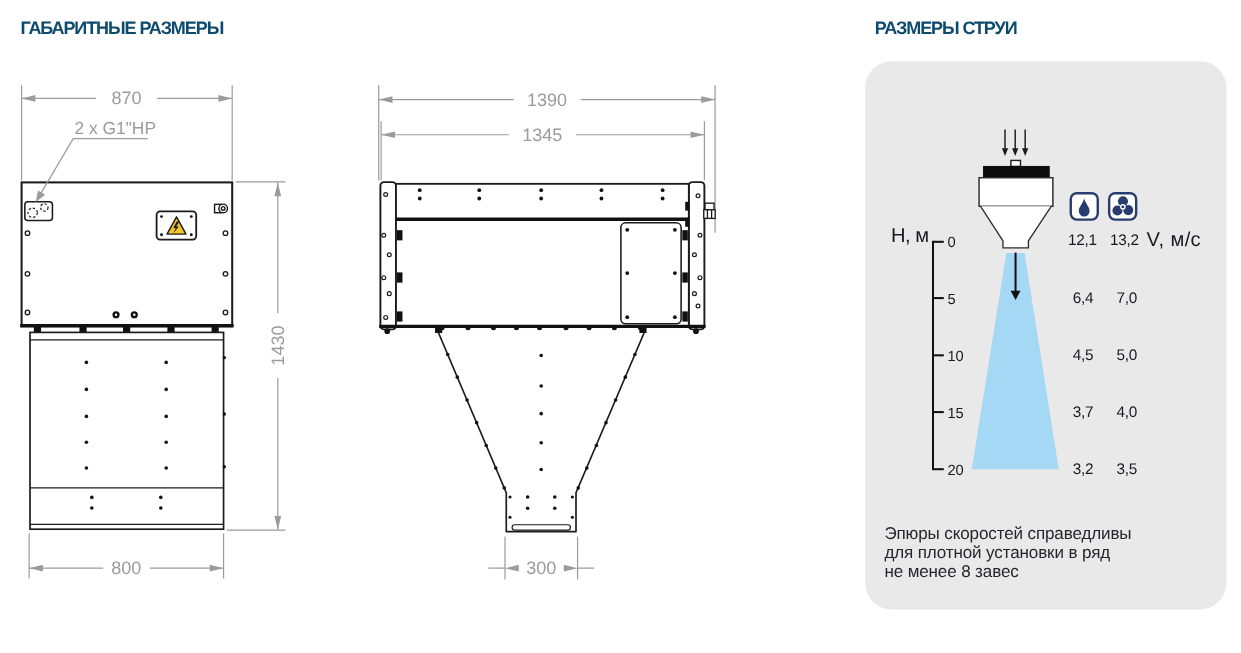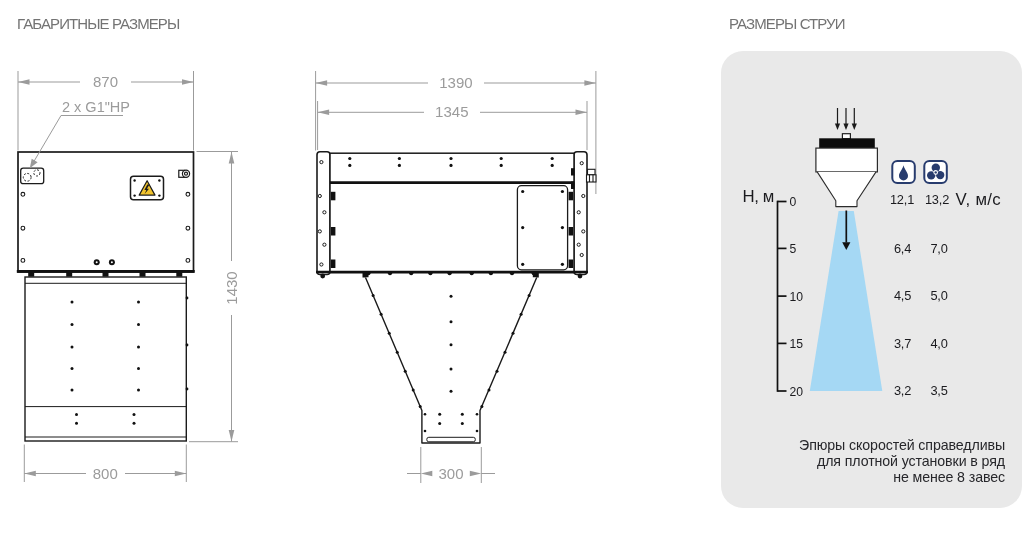--- a/index.html
+++ b/index.html
@@ -1,31 +1,31 @@
 <!DOCTYPE html>
 <html><head>
 <meta charset="utf-8">
 <style>
 html,body{margin:0;padding:0;background:#fff;}
 body{width:1034px;height:544px;font-family:"Liberation Sans",sans-serif;}
 #stage{position:relative;width:1034px;height:544px;overflow:hidden;background:#fff;}
 .abs{position:absolute;}
-.ttl{font-size:15px;font-weight:normal;color:#737373;letter-spacing:-0.9px;}
+.ttl{font-size:15px;font-weight:bold;color:#0c4a6e;letter-spacing:-0.9px;}
 </style>
 </head>
 <body>
 <div id="stage">
 
 <div class="abs ttl" style="left:17px;top:15px;">ГАБАРИТНЫЕ РАЗМЕРЫ</div>
 
 <div class="abs ttl" style="left:729px;top:15px;">РАЗМЕРЫ СТРУИ</div>
 
 <div class="abs" style="left:720.5px;top:50.5px;width:301.5px;height:457px;border-radius:22px;background:#e9e9e9;"></div>
 
-<div class="abs" style="left:737px;top:437px;width:268px;text-align:right;font-size:14.2px;line-height:16px;color:#27272b;letter-spacing:-0.1px;">Эпюры скоростей справедливы<br>для плотной установки в ряд<br>не менее 8 завес</div>
+<div class="abs" style="left:737px;top:437px;width:268px;text-align:left;font-size:14.2px;line-height:16px;color:#27272b;letter-spacing:-0.1px;">Эпюры скоростей справедливы<br>для плотной установки в ряд<br>не менее 8 завес</div>
 <svg class="abs" style="left:0;top:0;" width="1034" height="544" viewBox="0 0 1034 544" fill="none">
 <g stroke-linecap="butt">
 
 <g stroke="#9b9b9b" stroke-width="1">
 <line x1="18" y1="71" x2="18" y2="150.5"></line>
 <line x1="193.5" y1="71" x2="193.5" y2="150.5"></line>
 <line x1="18" y1="82" x2="80" y2="82"></line>
 <line x1="131" y1="82" x2="193.5" y2="82"></line>
 </g>
 <g fill="#9b9b9b">

